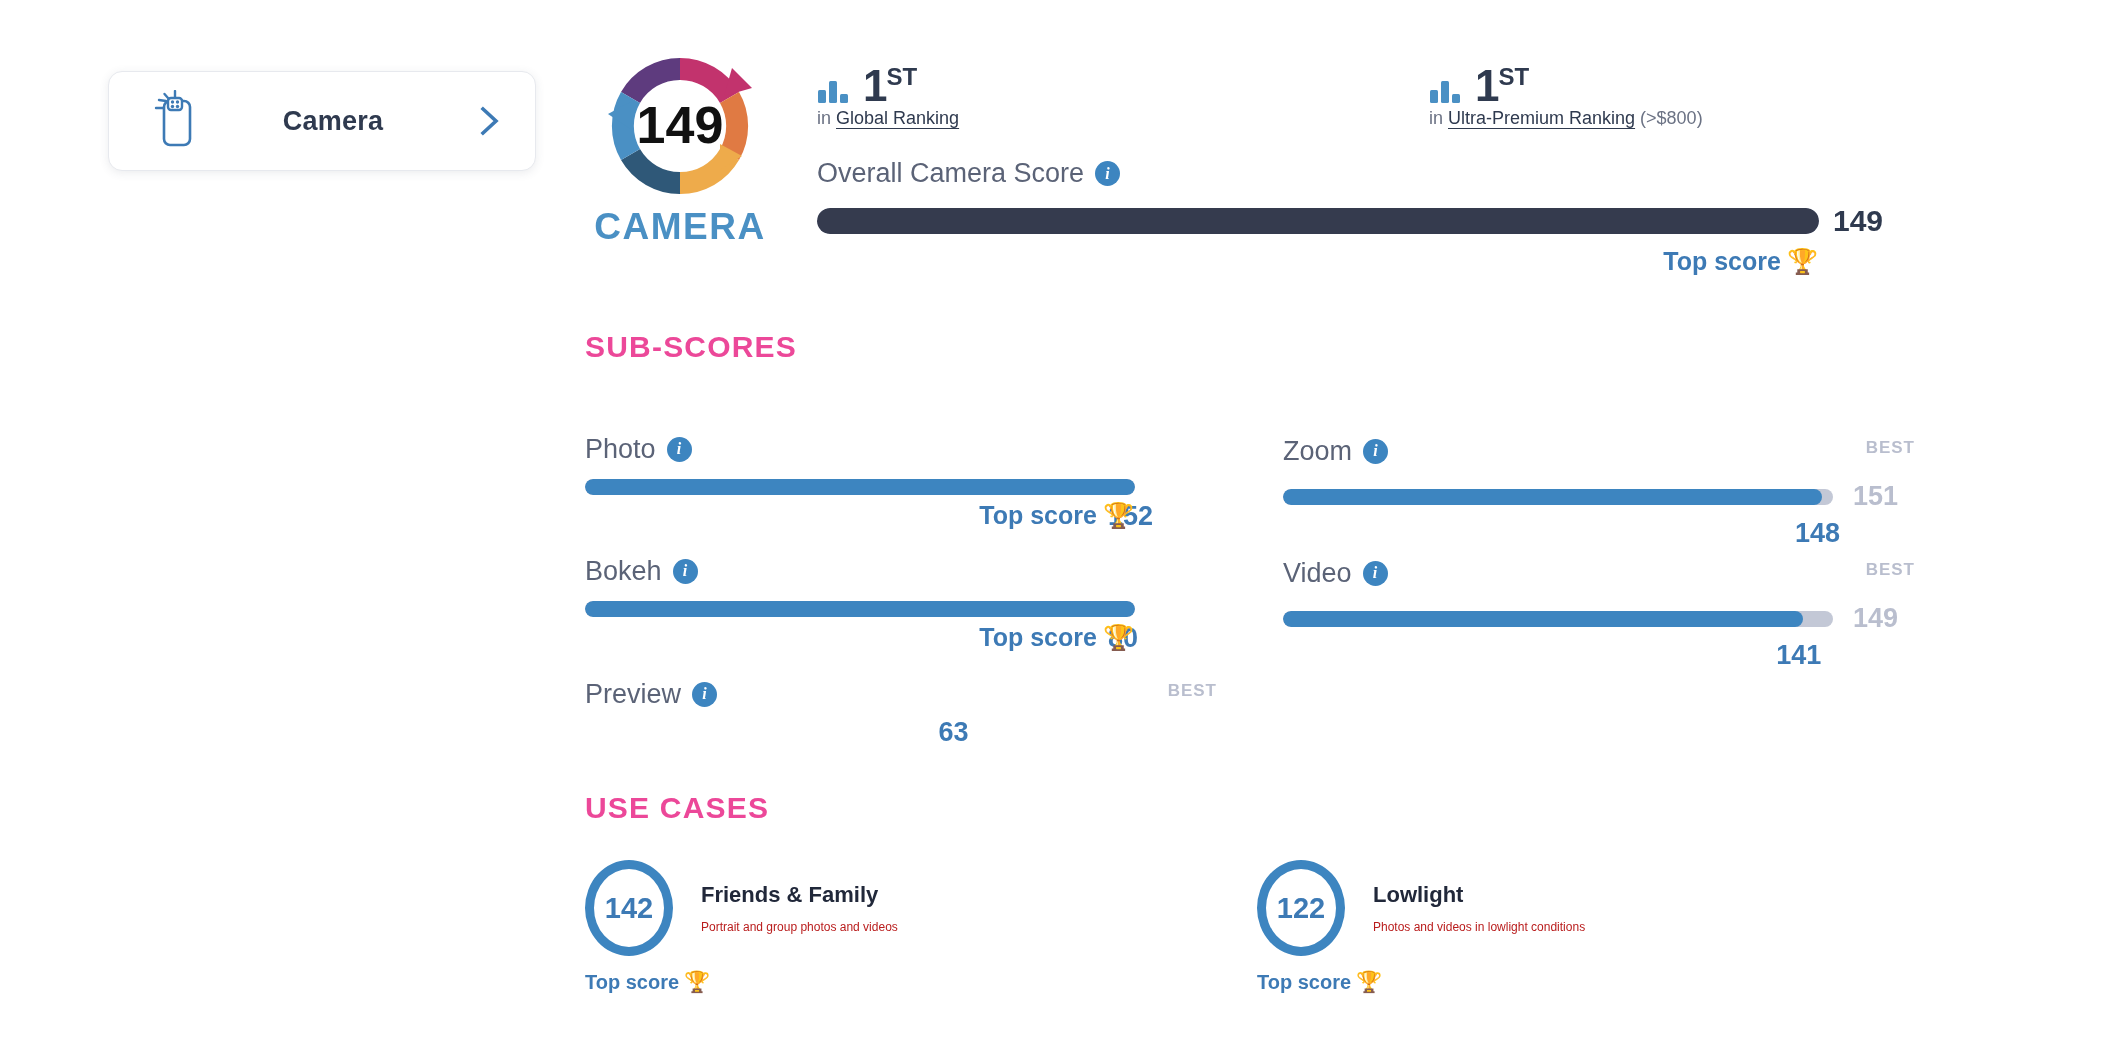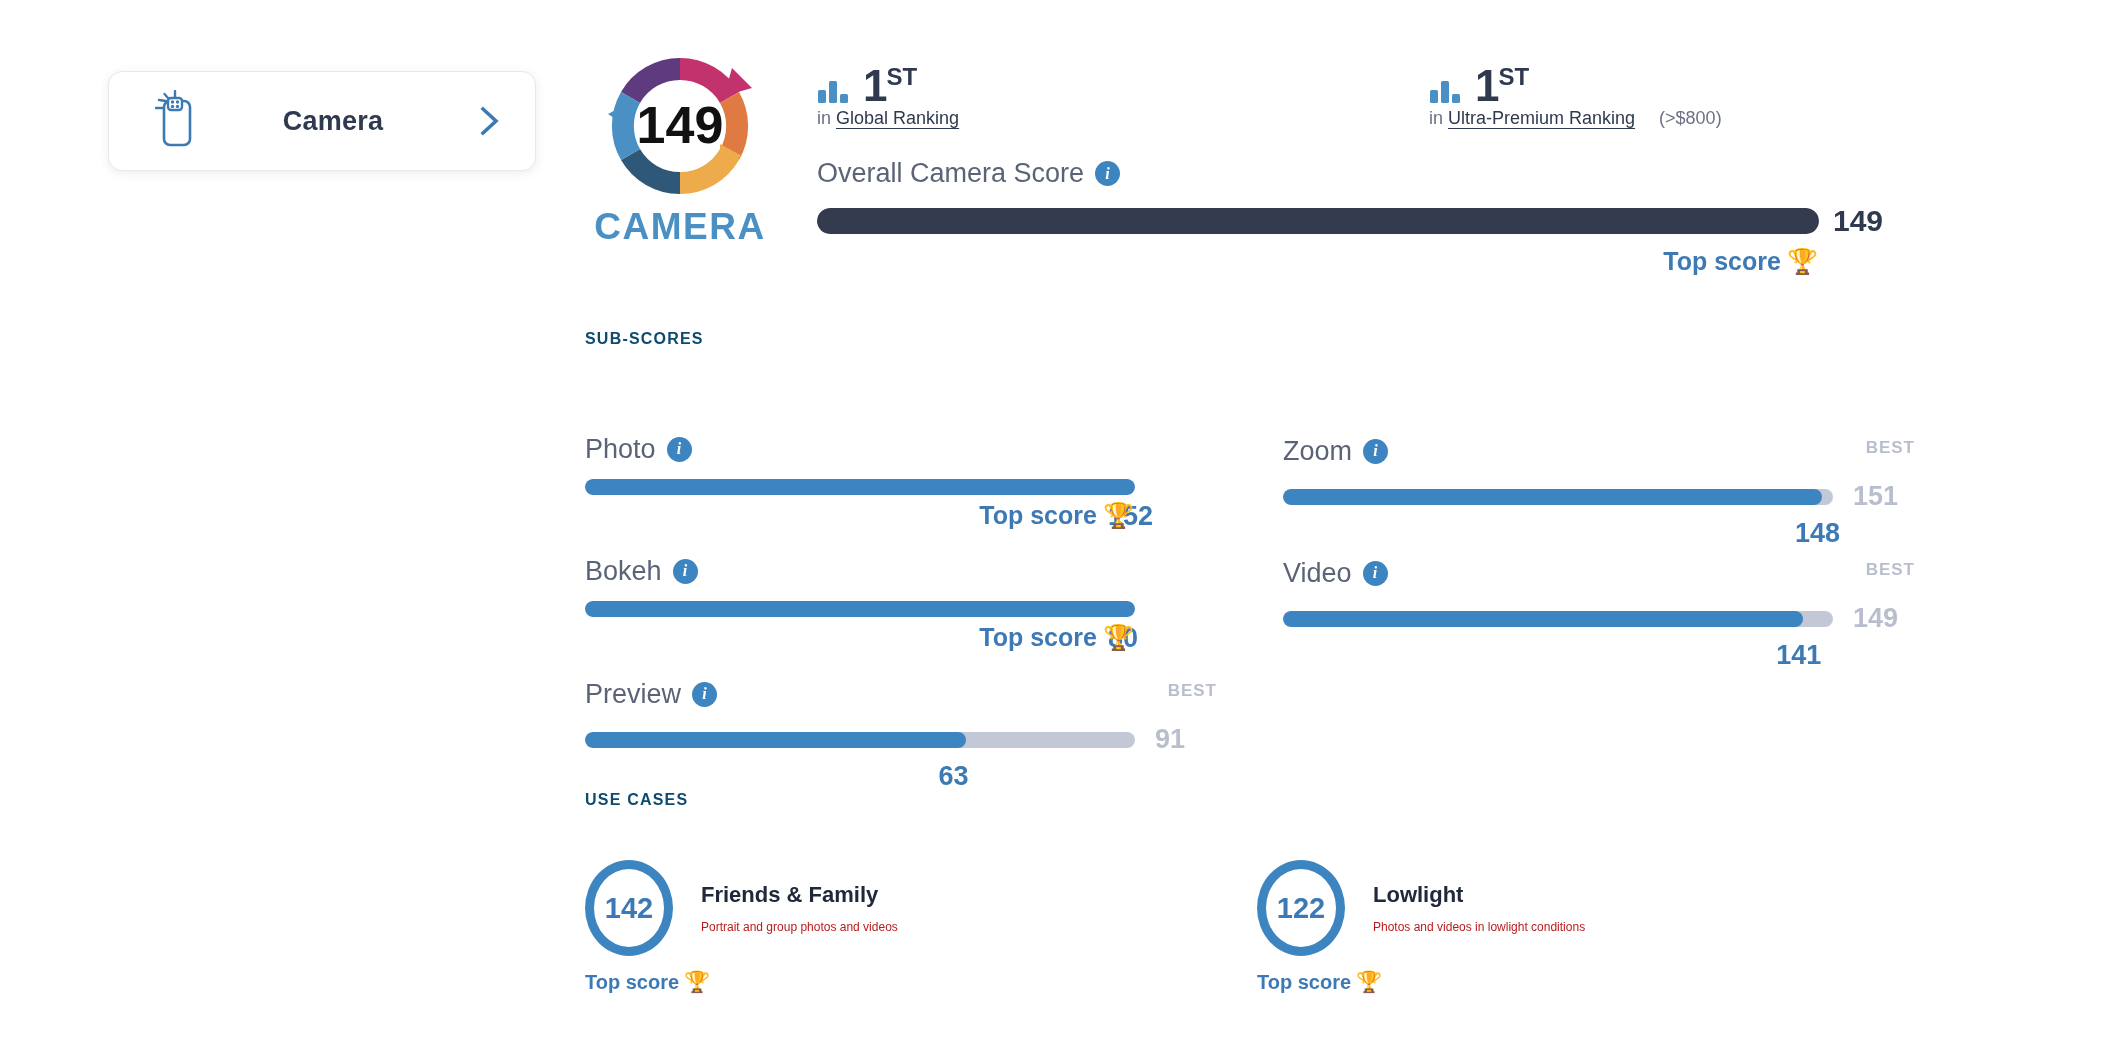--- a/index.html
+++ b/index.html
@@ -127,21 +127,21 @@
     margin-top: 0;
     font-size: 18px;
     color: #6b7284;
     white-space: nowrap;
   }
   .rank-sub .link {
     color: #2f3a4f;
     text-decoration: underline;
     text-underline-offset: 4px;
   }
-  .rank-sub .paren { color: #6b7284; padding-left: 19px; }
+  .rank-sub .paren { color: #6b7284; }
 
   
   .overall {
     position: absolute;
     left: 232px;
     top: 158px;
     width: 1292px;
   }
   .overall-label {
     font-size: 27px;
@@ -183,23 +183,23 @@
     font-size: 25px;
     font-weight: bold;
     color: #3d7ab5;
     white-space: nowrap;
   }
   .trophy { color: #f5c14e; font-size: 25px; }
 
   
   .section-title {
     position: absolute;
-    font-size: 16px;
-    font-weight: bold;
-    color: #0c4a6e;
+    font-size: 30px;
+    font-weight: bold;
+    color: #ec4899;
     letter-spacing: 1.2px;
   }
 
   
   .subscores {
     position: absolute;
     left: 0;
     top: 400px;
     width: 1330px;
   }
@@ -498,26 +498,20 @@
         <span class="sub-value sub-under-val" style="left: 94.6%;">141</span>
       </div>
     </div>
 
     <div class="sub-row" style="left:0; top:245px;">
       <div class="sub-label">
         <span>Preview</span>
         <span class="info-icon">i</span>
         <span class="best-tag">BEST</span>
       </div>
-      <div class="sub-bar-row">
-        <div class="sub-track">
-          <div class="sub-fill" style="width: 69.2%;"></div>
-        </div>
-        <span class="sub-value best">91</span>
-      </div>
       <div class="sub-under">
         <span class="sub-value sub-under-val" style="left: 69.2%;">63</span>
       </div>
     </div>
 
   </div>
 
   <div class="section-title" style="left:0; top:791px;">USE CASES</div>
 
   <div class="usecases">

